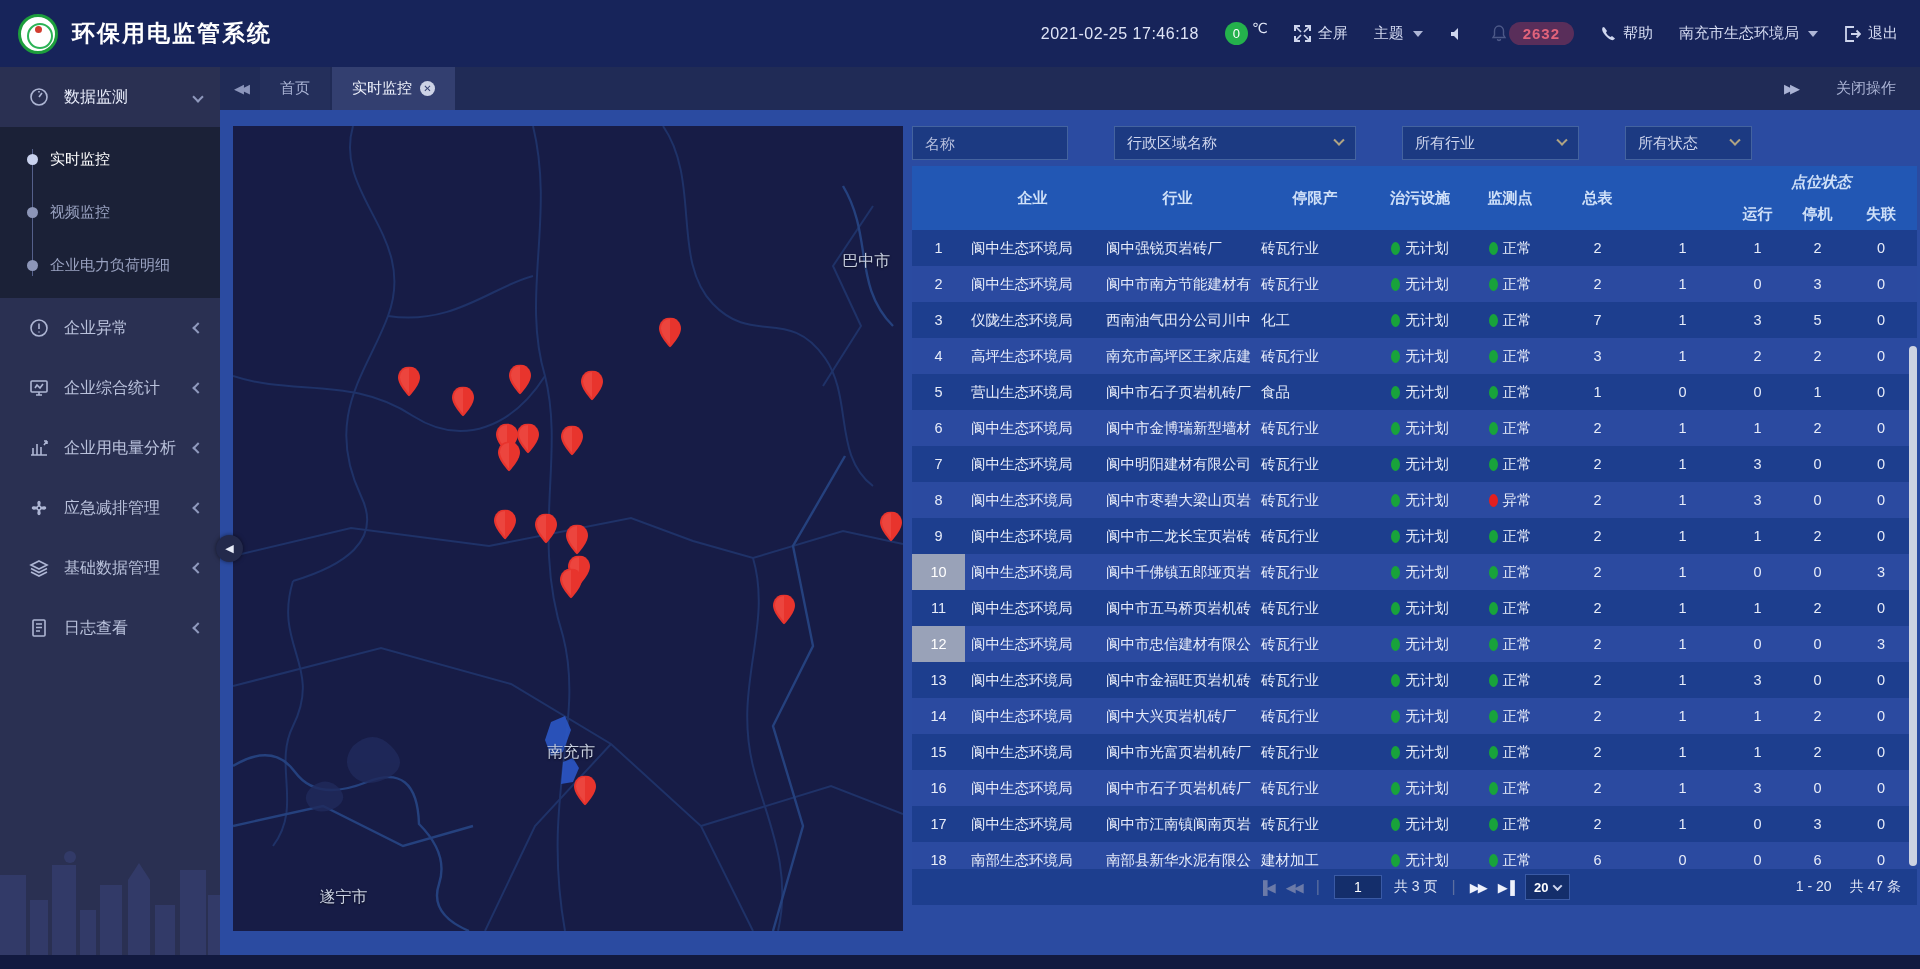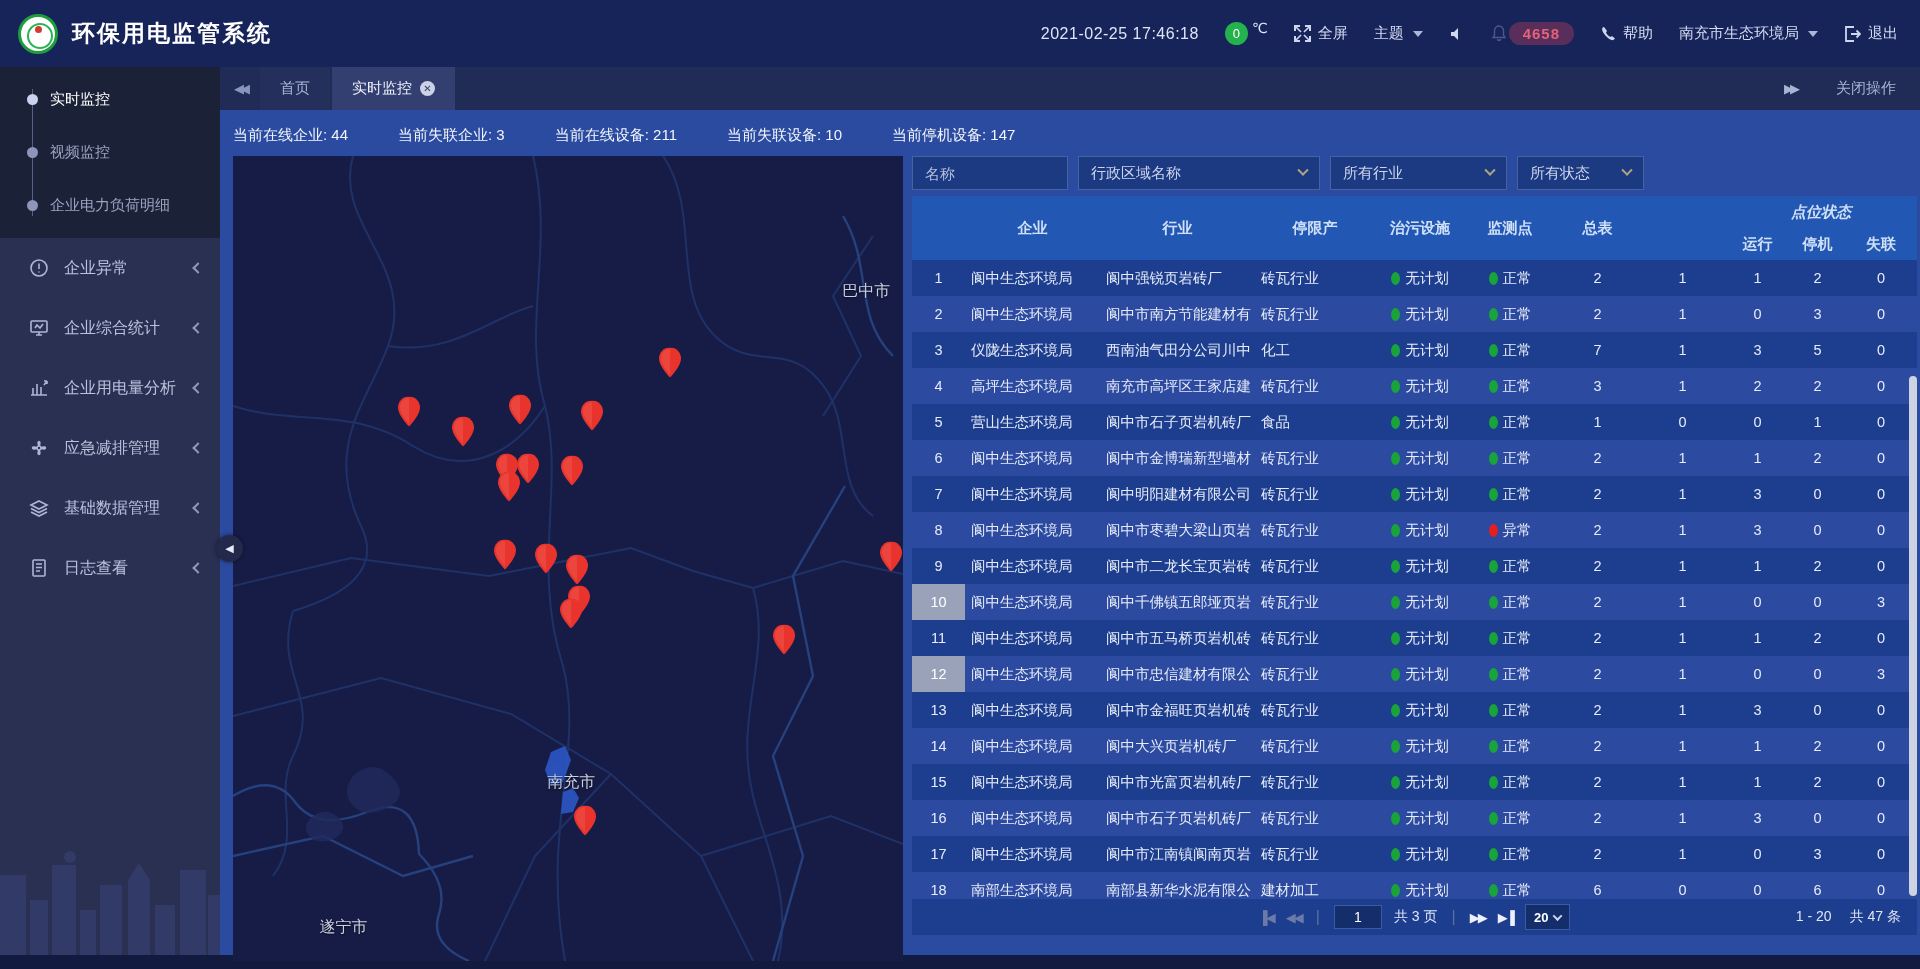--- a/index.html
+++ b/index.html
@@ -90,21 +90,21 @@
     background:#23294b; border-radius:50%; display:flex; align-items:center; justify-content:center;
     color:#e8ecf8; font-size:11px; cursor:pointer; box-shadow:0 0 4px rgba(0,0,0,.5); }
 
   
   .right-panel { flex:1; margin-left:9px; margin-right:3px; display:flex; flex-direction:column; height:779px; }
   .filters { display:flex; gap:10px; height:34px; flex:none; }
   .f-input, .f-select { background:#1c3a82; border:1px solid #44639f; color:#cdd4ec;
     font-size:15px; padding:0 12px; height:34px; display:flex; align-items:center; }
   input.f-input { width:156px; outline:none; }
   input.f-input::placeholder { color:#b5bedd; }
-  .f-select { justify-content:space-between; cursor:pointer; }
+  .f-select { justify-content:space-between; cursor:pointer;margin-left:36px; }
   .f-select .v { width:8px; height:8px; border-right:2px solid #b0a483; border-bottom:2px solid #b0a483;
     transform:rotate(45deg) translate(-2px,-2px); }
   .f-region { width:242px; } .f-industry { width:177px; } .f-status { width:127px; }
 
   .table-wrap { position:relative; margin-top:6px; flex:1; overflow:hidden; background:#1d3e8e; }
   .thead { display:grid; grid-template-columns:53px 135px 155px 120px 90px 90px 85px 85px 65px 55px 1fr;
     grid-template-rows:32px 32px; background:#2257b4; color:#cfe0f8; font-size:15px; font-weight:bold; }
   .thead .h1 { grid-row:1 / span 2; display:flex; align-items:center; justify-content:center; }
   .thead .grp { grid-column:9 / span 3; display:flex; align-items:center; justify-content:center;
     font-style:italic; }
@@ -172,21 +172,21 @@
       </span>
       <span class="top-item">
         <svg width="16" height="16" viewBox="0 0 16 16">
             <path d="M2 6 L5 6 L9 2 L9 14 L5 10 L2 10 Z" fill="#cfd6ee"></path>
           </svg>
       </span>
       <span class="notif">
         <svg class="bell" width="16" height="17" viewBox="0 0 16 17">
             <path d="M8 1 C5 1 3.5 3.5 3.5 6 L3.5 10 L2 12.5 L14 12.5 L12.5 10 L12.5 6 C12.5 3.5 11 1 8 1 Z M6.5 14 a1.5 1.5 0 0 0 3 0" fill="none" stroke="#8e98bf" stroke-width="1.4"></path>
           </svg>
-        <span class="notif-badge">4658</span>
+        <span class="notif-badge">2632</span>
       </span>
       <span class="top-item">
         <svg width="16" height="16" viewBox="0 0 16 16">
             <path d="M3 1 C2 2 1.5 4 3.5 7 C5.5 10 8.5 13 11.5 14 C13 14.5 14.5 13.5 15 12.5 L12 10 L10.5 11 C9 10.5 6.5 8 6 6.5 L7 5 L4.5 1.5 Z" fill="#cfd6ee"></path>
           </svg>
         <span>帮助</span>
       </span>
       <span class="top-item">
         <span>南充市生态环境局</span>
         <span class="caret-down"></span>
@@ -201,20 +201,30 @@
         <span>退出</span>
       </span>
     </div>
   </div>
 
   <div class="shell">
 
     <div class="sidebar">
       <div id="sidebar-menu">
           <div class="menu-section">
+            <div class="menu-head open">
+              <span class="mi-icon">
+                <svg width="20" height="20" viewBox="0 0 20 20" fill="none" stroke="#aeb6d4" stroke-width="1.5">
+                  <circle cx="10" cy="10" r="8"></circle>
+                  <path d="M10 10 L13 6 M10 4 L10 5.5"></path>
+                </svg>
+              </span>
+              <span class="lbl">数据监测</span>
+              <span class="chev down"></span>
+            </div>
             <div class="submenu">
               <div class="submenu-item active">实时监控</div>
               <div class="submenu-item">视频监控</div>
               <div class="submenu-item">企业电力负荷明细</div>
             </div>
           </div>
           <div class="menu-section">
             <div class="menu-head">
               <span class="mi-icon">
                 <svg width="20" height="20" viewBox="0 0 20 20" fill="none" stroke="#aeb6d4" stroke-width="1.5">
@@ -316,27 +326,20 @@
               <span class="tab-close">✕</span>
             </div>
           </div>
         <div class="tabbar-right">
           <span class="tab-arrows" style="color:#aab3d4">▶▶</span>
           <span>关闭操作</span>
         </div>
       </div>
 
       <div class="content">
-        <div class="stats" id="stats">
-            <span>当前在线企业: 44</span>
-            <span>当前失联企业: 3</span>
-            <span>当前在线设备: 211</span>
-            <span>当前失联设备: 10</span>
-            <span>当前停机设备: 147</span>
-          </div>
 
         <div class="panels">
 
           <div class="map-panel">
             <svg class="geo" width="670" height="805" viewBox="0 0 670 805">
               <rect width="670" height="805" fill="#171c46"></rect>
               <g fill="none" stroke="#1f3268" stroke-width="2">
                 <path d="M120 0 C100 70, 185 110, 155 190 C135 245, 90 290, 128 370 C150 415, 110 440, 60 455"></path>
                 <path d="M300 0 C322 90, 288 170, 312 250 C332 330, 298 410, 330 510 C352 595, 308 670, 332 805"></path>
                 <path d="M430 0 C468 55, 438 135, 480 178 C520 220, 556 180, 592 232 C620 272, 600 330, 640 360"></path>

